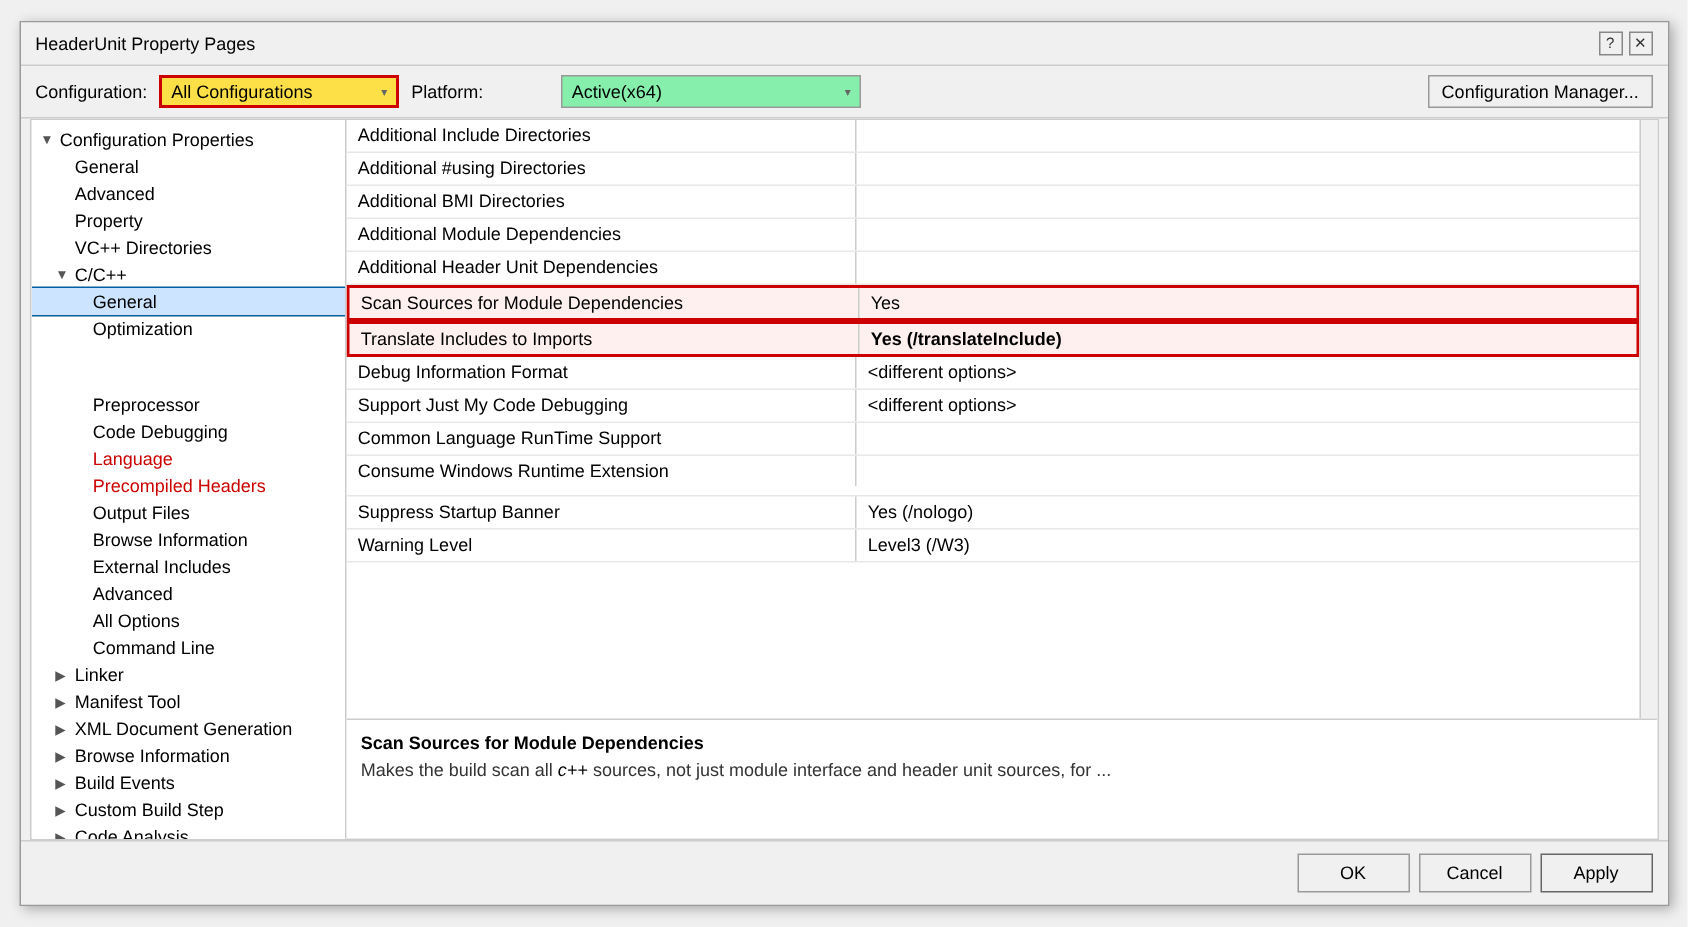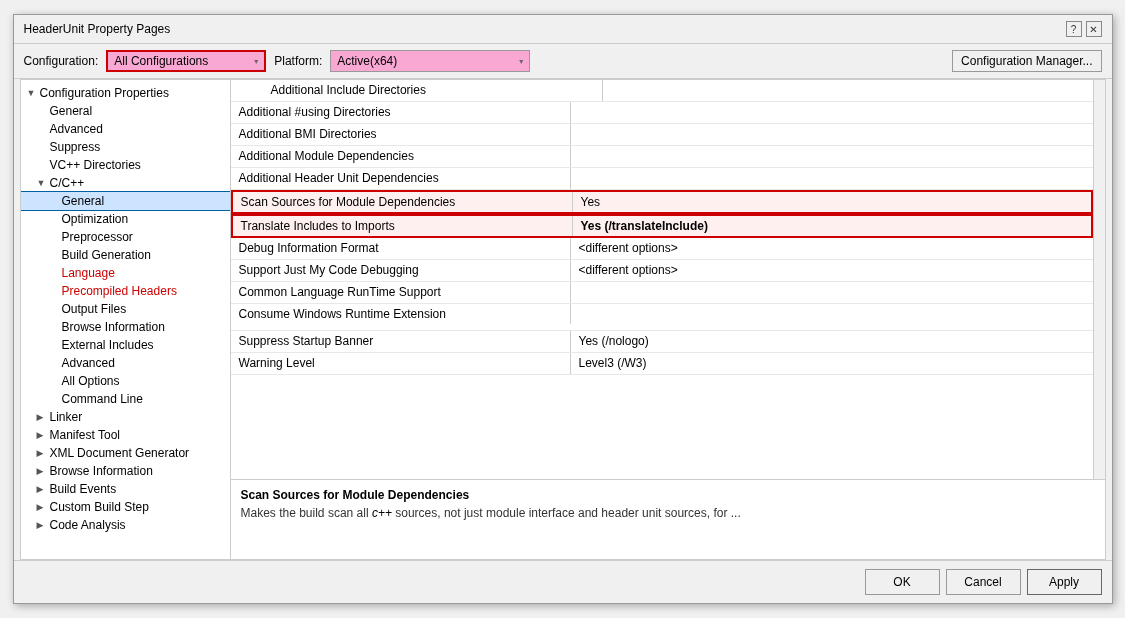--- a/index.html
+++ b/index.html
@@ -58,41 +58,42 @@
       gap: 8px;
       border-bottom: 1px solid #ccc;
       background: #f0f0f0;
     }
     .config-label {
       font-size: 12px;
       color: #000;
     }
     .config-dropdown {
       border: 2px solid #cc0000;
-      background: #f9a8d4;
+      background: #fde047;
       padding: 2px 6px;
       font-size: 12px;
       height: 22px;
       min-width: 160px;
       display: flex;
       align-items: center;
       justify-content: space-between;
       cursor: pointer;
     }
     .config-dropdown-normal {
       border: 1px solid #999;
-      background: #f9a8d4;
+      background: #86efac;
       padding: 2px 6px;
       font-size: 12px;
       height: 22px;
       min-width: 200px;
       display: flex;
       align-items: center;
       justify-content: space-between;
       cursor: pointer;
+      margin-left: 44px;
     }
     .dropdown-arrow {
       font-size: 8px;
       color: #666;
       margin-left: 4px;
     }
     .config-mgr-btn {
       border: 1px solid #999;
       background: #f0f0f0;
       padding: 2px 8px;
@@ -214,45 +215,45 @@
         <div style="padding: 2px 4px 2px 16px; font-size: 12px; cursor: pointer; display: flex; align-items: center; gap: 3px; white-space: nowrap;">
           <span style="font-size: 9px; color: rgb(85, 85, 85); width: 10px; display: inline-block; flex-shrink: 0;"></span>
           <span>General</span>
         </div>
         <div style="padding: 2px 4px 2px 16px; font-size: 12px; cursor: pointer; display: flex; align-items: center; gap: 3px; white-space: nowrap;">
           <span style="font-size: 9px; color: rgb(85, 85, 85); width: 10px; display: inline-block; flex-shrink: 0;"></span>
           <span>Advanced</span>
         </div>
         <div style="padding: 2px 4px 2px 16px; font-size: 12px; cursor: pointer; display: flex; align-items: center; gap: 3px; white-space: nowrap;">
           <span style="font-size: 9px; color: rgb(85, 85, 85); width: 10px; display: inline-block; flex-shrink: 0;"></span>
-          <span>Suppress</span>
+          <span>Property</span>
         </div>
         <div style="padding: 2px 4px 2px 16px; font-size: 12px; cursor: pointer; display: flex; align-items: center; gap: 3px; white-space: nowrap;">
           <span style="font-size: 9px; color: rgb(85, 85, 85); width: 10px; display: inline-block; flex-shrink: 0;"></span>
           <span>VC++ Directories</span>
         </div>
         <div style="padding: 2px 4px 2px 16px; font-size: 12px; cursor: pointer; display: flex; align-items: center; gap: 3px; white-space: nowrap;">
           <span style="font-size: 9px; color: rgb(85, 85, 85); width: 10px; display: inline-block; flex-shrink: 0;">▼</span>
           <span>C/C++</span>
         </div>
         <div style="padding: 2px 4px 2px 28px; font-size: 12px; cursor: pointer; display: flex; align-items: center; gap: 3px; white-space: nowrap; background: rgb(204, 228, 255); outline: rgb(0, 95, 163) solid 1px;">
           <span style="font-size: 9px; color: rgb(85, 85, 85); width: 10px; display: inline-block; flex-shrink: 0;"></span>
           <span>General</span>
         </div>
         <div style="padding: 2px 4px 2px 28px; font-size: 12px; cursor: pointer; display: flex; align-items: center; gap: 3px; white-space: nowrap;">
           <span style="font-size: 9px; color: rgb(85, 85, 85); width: 10px; display: inline-block; flex-shrink: 0;"></span>
           <span>Optimization</span>
         </div>
-        <div style="padding: 2px 4px 2px 28px; font-size: 12px; cursor: pointer; display: flex; align-items: center; gap: 3px; white-space: nowrap;">
+        <div style="padding: 2px 4px 2px 28px; font-size: 12px; cursor: pointer; display: flex; align-items: center; gap: 3px; white-space: nowrap; margin-top: 33px;">
           <span style="font-size: 9px; color: rgb(85, 85, 85); width: 10px; display: inline-block; flex-shrink: 0;"></span>
           <span>Preprocessor</span>
         </div>
         <div style="padding: 2px 4px 2px 28px; font-size: 12px; cursor: pointer; display: flex; align-items: center; gap: 3px; white-space: nowrap;">
           <span style="font-size: 9px; color: rgb(85, 85, 85); width: 10px; display: inline-block; flex-shrink: 0;"></span>
-          <span>Build Generation</span>
+          <span>Code Debugging</span>
         </div>
         <div style="padding: 2px 4px 2px 28px; font-size: 12px; cursor: pointer; display: flex; align-items: flex-start; gap: 3px; white-space: nowrap; color: rgb(204, 0, 0);">
           <span style="font-size: 9px; color: rgb(85, 85, 85); width: 10px; display: inline-block; flex-shrink: 0;"></span>
           <span>Language</span>
         </div>
         <div style="padding: 2px 4px 2px 28px; font-size: 12px; cursor: pointer; display: flex; align-items: center; gap: 3px; white-space: nowrap; color: rgb(204, 0, 0);">
           <span style="font-size: 9px; color: rgb(85, 85, 85); width: 10px; display: inline-block; flex-shrink: 0;"></span>
           <span>Precompiled Headers</span>
         </div>
         <div style="padding: 2px 4px 2px 28px; font-size: 12px; cursor: pointer; display: flex; align-items: center; gap: 3px; white-space: nowrap;">
@@ -282,21 +283,21 @@
         <div style="padding: 2px 4px 2px 16px; font-size: 12px; cursor: pointer; display: flex; align-items: center; gap: 3px; white-space: nowrap;">
           <span style="font-size: 9px; color: rgb(85, 85, 85); width: 10px; display: inline-block; flex-shrink: 0;">▶</span>
           <span>Linker</span>
         </div>
         <div style="padding: 2px 4px 2px 16px; font-size: 12px; cursor: pointer; display: flex; align-items: center; gap: 3px; white-space: nowrap;">
           <span style="font-size: 9px; color: rgb(85, 85, 85); width: 10px; display: inline-block; flex-shrink: 0;">▶</span>
           <span>Manifest Tool</span>
         </div>
         <div style="padding: 2px 4px 2px 16px; font-size: 12px; cursor: pointer; display: flex; align-items: center; gap: 3px; white-space: nowrap;">
           <span style="font-size: 9px; color: rgb(85, 85, 85); width: 10px; display: inline-block; flex-shrink: 0;">▶</span>
-          <span>XML Document Generator</span>
+          <span>XML Document Generation</span>
         </div>
         <div style="padding: 2px 4px 2px 16px; font-size: 12px; cursor: pointer; display: flex; align-items: center; gap: 3px; white-space: nowrap;">
           <span style="font-size: 9px; color: rgb(85, 85, 85); width: 10px; display: inline-block; flex-shrink: 0;">▶</span>
           <span>Browse Information</span>
         </div>
         <div style="padding: 2px 4px 2px 16px; font-size: 12px; cursor: pointer; display: flex; align-items: center; gap: 3px; white-space: nowrap;">
           <span style="font-size: 9px; color: rgb(85, 85, 85); width: 10px; display: inline-block; flex-shrink: 0;">▶</span>
           <span>Build Events</span>
         </div>
         <div style="padding: 2px 4px 2px 16px; font-size: 12px; cursor: pointer; display: flex; align-items: center; gap: 3px; white-space: nowrap;">
@@ -305,21 +306,21 @@
         </div>
         <div style="padding: 2px 4px 2px 16px; font-size: 12px; cursor: pointer; display: flex; align-items: center; gap: 3px; white-space: nowrap;">
           <span style="font-size: 9px; color: rgb(85, 85, 85); width: 10px; display: inline-block; flex-shrink: 0;">▶</span>
           <span>Code Analysis</span>
         </div>
       </div>
 
     <div class="props-panel">
       <div class="props-with-scroll">
         <div class="props-table" id="props-table">
-        <div style="display: flex; border-bottom: 1px solid rgb(232, 232, 232); min-height: 22px; padding-left: 32px;">
+        <div style="display: flex; border-bottom: 1px solid rgb(232, 232, 232); min-height: 22px;">
               <div style="width: 340px; min-width: 340px; padding: 3px 8px; font-size: 12px; border-right: 1px solid rgb(204, 204, 204); color: rgb(0, 0, 0);">Additional Include Directories</div>
               <div style="flex: 1 1 0%; padding: 3px 8px; font-size: 12px; color: rgb(0, 0, 0);"></div>
             </div>
             <div style="display: flex; border-bottom: 1px solid rgb(232, 232, 232); min-height: 22px;">
               <div style="width: 340px; min-width: 340px; padding: 3px 8px; font-size: 12px; border-right: 1px solid rgb(204, 204, 204); color: rgb(0, 0, 0);">Additional #using Directories</div>
               <div style="flex: 1 1 0%; padding: 3px 8px; font-size: 12px; color: rgb(0, 0, 0);"></div>
             </div>
             <div style="display: flex; border-bottom: 1px solid rgb(232, 232, 232); min-height: 22px;">
               <div style="width: 340px; min-width: 340px; padding: 3px 8px; font-size: 12px; border-right: 1px solid rgb(204, 204, 204); color: rgb(0, 0, 0);">Additional BMI Directories</div>
               <div style="flex: 1 1 0%; padding: 3px 8px; font-size: 12px; color: rgb(0, 0, 0);"></div>

